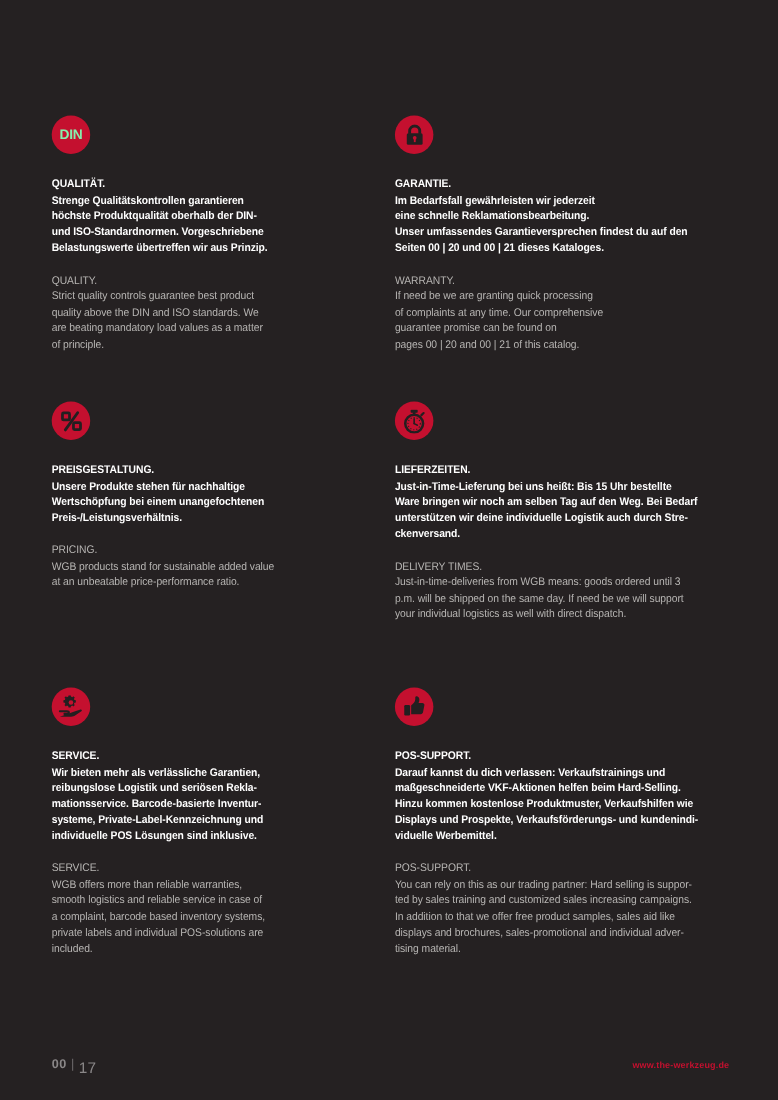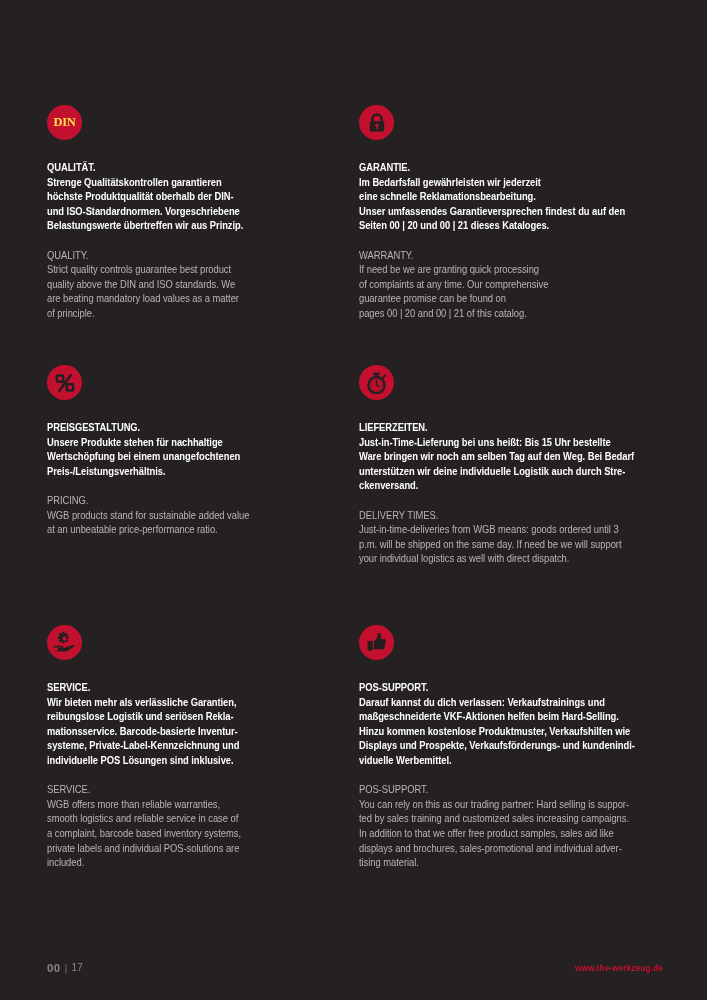--- a/index.html
+++ b/index.html
@@ -44,25 +44,25 @@
     border-radius: 50%;
     background: #c8102e;
     background: #c4102f;
     display: flex;
     align-items: center;
     justify-content: center;
     margin-bottom: 21px;
   }
   .icon-badge svg { display: block; }
   .icon-badge .din-text {
-    font-family: Liberation Serif, serif;
+    font-family: Liberation Sans, sans-serif;
     font-weight: bold;
     font-size: 12.5px;
     letter-spacing: -0.3px;
-    color: #fde047;
+    color: #86efac;
     line-height: 1;
   }
 
   .txt-de {
     color: #ffffff;
     font-family: "Liberation Sans", sans-serif;
     font-weight: bold;
     font-size: 10.1px;
     line-height: 14.6px;
     letter-spacing: -0.06px;
@@ -113,21 +113,21 @@
     font-size: 11.5px;
   }
   .pg-sep {
     color: #6d6a6b;
     font-weight: normal;
     font-size: 11.5px;
   }
   .pg-sub {
     color: #8a8788;
     font-weight: normal;
-    font-size: 10px;
+    font-size: 14px;
     letter-spacing: 0.2px;
   }
   .footer-right {
     position: absolute;
     right: 44px;
     top: 16px;
     color: #c4102f;
     font-family: "Liberation Sans", sans-serif;
     font-weight: bold;
     font-size: 8.2px;

